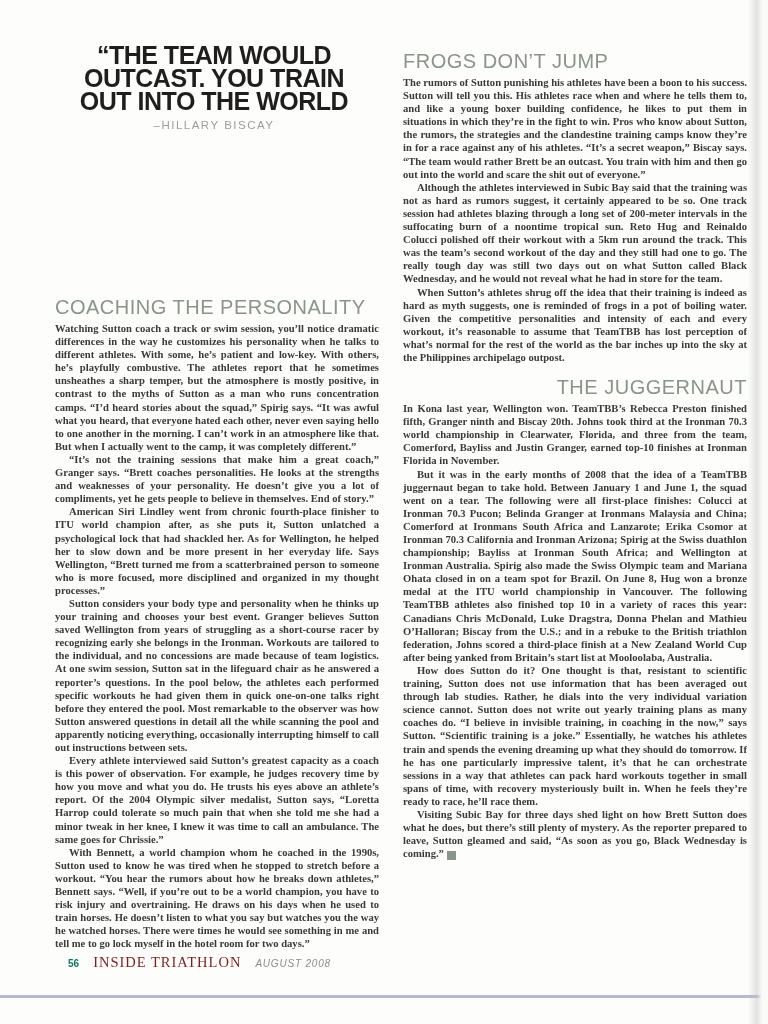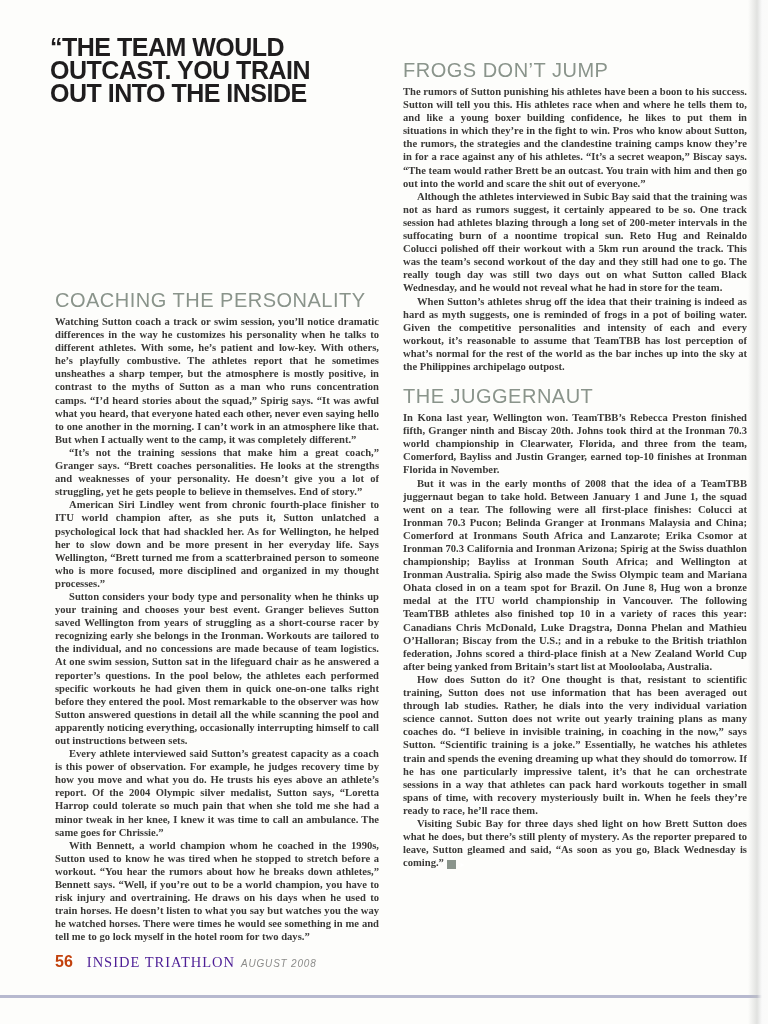--- a/index.html
+++ b/index.html
@@ -16,52 +16,52 @@
     position:absolute;top:0;right:0;width:20px;height:1024px;
     background:linear-gradient(to right,rgba(0,0,0,0) 0%,rgba(190,192,190,0.45) 45%,rgba(250,250,250,1) 70%,#fbfbfa 100%);
     pointer-events:none;
   }
   .bottom-line{
     position:absolute;left:0;top:995px;width:768px;height:3px;
     background:#b7b9cf;
   }
   
   .quote-block{
-    position:absolute;left:50px;top:36px;width:328px;
-    text-align:left;
+    position:absolute;left:50px;top:44px;width:328px;
+    text-align:center;
   }
   .quote-line{
     font-family:"Liberation Sans", sans-serif;
     font-weight:bold;
     font-size:25px;
     line-height:23px;
     letter-spacing:-0.5px;
     color:#1f1d1e;
     white-space:nowrap;
   }
   .quote-attrib{
     margin-top:6px;
     font-family:"Liberation Sans", sans-serif;
     font-size:11.5px;
     letter-spacing:1.5px;
     color:#9d9d9b;
   }
   
   .col{position:absolute;}
-  .col-left{left:55px;top:272px;width:324px;height:676px;overflow:hidden;}
+  .col-left{left:55px;top:288px;width:324px;height:676px;overflow:hidden;}
   .col-right{left:403px;top:42px;width:344px;height:910px;overflow:hidden;}
   .section-title{
     font-family:"Liberation Sans", sans-serif;
     font-weight:400;
     font-size:20px;
     letter-spacing:0.5px;
     color:#8a948b;
-    margin:17px 0 3px 0;
+    margin:8px 0 3px 0;
   }
-  .section-title.second{margin-top:12px;}
+  .section-title.second{margin-top:12px;text-align:right;}
   .body-par{
     margin:0;
     font-size:10.6px;
     line-height:13.1px;
     text-align:justify;
     color:#3b3a38;
     font-weight:bold;
   }
   .body-par.indent{text-indent:14px;}
   
@@ -76,48 +76,50 @@
     position:relative;top:1px;
     font-family:"DejaVu Sans", sans-serif;
   }
   
   .footer{
     position:absolute;left:55px;top:953px;width:650px;
     white-space:nowrap;
   }
   .footer .pagenum{
     font-family:"Liberation Sans", sans-serif;
-    font-weight:bold;font-size:16px;color:#c2410c;
+    font-weight:bold;font-size:10px;color:#0f766e;
     margin-right:10px;
+    margin-left:13px;
   }
   .footer .mag{
     font-family:"Liberation Serif", serif;
-    font-size:14.5px;letter-spacing:1px;color:#4c1d95;
-    margin-right:2px;
+    font-size:14.5px;letter-spacing:1px;color:#7f1d1d;
+    margin-right:10px;
   }
   .footer .issue{
     font-family:"Liberation Sans", sans-serif;
     font-size:10px;letter-spacing:0.8px;color:#8c8c8a;font-style:italic;
   }
 </style>
 </head>
 <body>
 
 <div class="page">
 
   <div class="quote-block">
     <div class="quote-line">“THE TEAM WOULD</div>
     <div class="quote-line">OUTCAST. YOU TRAIN</div>
-    <div class="quote-line">OUT INTO THE INSIDE</div>
+    <div class="quote-line">OUT INTO THE WORLD</div>
+    <div class="quote-attrib">–HILLARY BISCAY</div>
   </div>
 
   <div class="col col-left">
     <h2 class="section-title">COACHING THE PERSONALITY</h2>
     <p class="body-par">Watching Sutton coach a track or swim session, you’ll notice dramatic differences in the way he customizes his personality when he talks to different athletes. With some, he’s patient and low-key. With others, he’s playfully combustive. The athletes report that he sometimes unsheathes a sharp temper, but the atmosphere is mostly positive, in contrast to the myths of Sutton as a man who runs concentration camps. “I’d heard stories about the squad,” Spirig says. “It was awful what you heard, that everyone hated each other, never even saying hello to one another in the morning. I can’t work in an atmosphere like that. But when I actually went to the camp, it was completely different.”</p>
-    <p class="body-par indent">“It’s not the training sessions that make him a great coach,” Granger says. “Brett coaches personalities. He looks at the strengths and weaknesses of your personality. He doesn’t give you a lot of struggling, yet he gets people to believe in themselves. End of story.”</p>
+    <p class="body-par indent">“It’s not the training sessions that make him a great coach,” Granger says. “Brett coaches personalities. He looks at the strengths and weaknesses of your personality. He doesn’t give you a lot of compliments, yet he gets people to believe in themselves. End of story.”</p>
     <p class="body-par indent">American Siri Lindley went from chronic fourth-place finisher to ITU world champion after, as she puts it, Sutton unlatched a psychological lock that had shackled her. As for Wellington, he helped her to slow down and be more present in her everyday life. Says Wellington, “Brett turned me from a scatterbrained person to someone who is more focused, more disciplined and organized in my thought processes.”</p>
     <p class="body-par indent">Sutton considers your body type and personality when he thinks up your training and chooses your best event. Granger believes Sutton saved Wellington from years of struggling as a short-course racer by recognizing early she belongs in the Ironman. Workouts are tailored to the individual, and no concessions are made because of team logistics. At one swim session, Sutton sat in the lifeguard chair as he answered a reporter’s questions. In the pool below, the athletes each performed specific workouts he had given them in quick one-on-one talks right before they entered the pool. Most remarkable to the observer was how Sutton answered questions in detail all the while scanning the pool and apparently noticing everything, occasionally interrupting himself to call out instructions between sets.</p>
     <p class="body-par indent">Every athlete interviewed said Sutton’s greatest capacity as a coach is this power of observation. For example, he judges recovery time by how you move and what you do. He trusts his eyes above an athlete’s report. Of the 2004 Olympic silver medalist, Sutton says, “Loretta Harrop could tolerate so much pain that when she told me she had a minor tweak in her knee, I knew it was time to call an ambulance. The same goes for Chrissie.”</p>
     <p class="body-par indent">With Bennett, a world champion whom he coached in the 1990s, Sutton used to know he was tired when he stopped to stretch before a workout. “You hear the rumors about how he breaks down athletes,” Bennett says. “Well, if you’re out to be a world champion, you have to risk injury and overtraining. He draws on his days when he used to train horses. He doesn’t listen to what you say but watches you the way he watched horses. There were times he would see something in me and tell me to go lock myself in the hotel room for two days.”</p>
   </div>
 
   <div class="col col-right">
     <h2 class="section-title">FROGS DON’T JUMP</h2>
     <p class="body-par">The rumors of Sutton punishing his athletes have been a boon to his success. Sutton will tell you this. His athletes race when and where he tells them to, and like a young boxer building confidence, he likes to put them in situations in which they’re in the fight to win. Pros who know about Sutton, the rumors, the strategies and the clandestine training camps know they’re in for a race against any of his athletes. “It’s a secret weapon,” Biscay says. “The team would rather Brett be an outcast. You train with him and then go out into the world and scare the shit out of everyone.”</p>
     <p class="body-par indent">Although the athletes interviewed in Subic Bay said that the training was not as hard as rumors suggest, it certainly appeared to be so. One track session had athletes blazing through a long set of 200-meter intervals in the suffocating burn of a noontime tropical sun. Reto Hug and Reinaldo Colucci polished off their workout with a 5km run around the track. This was the team’s second workout of the day and they still had one to go. The really tough day was still two days out on what Sutton called Black Wednesday, and he would not reveal what he had in store for the team.</p>

